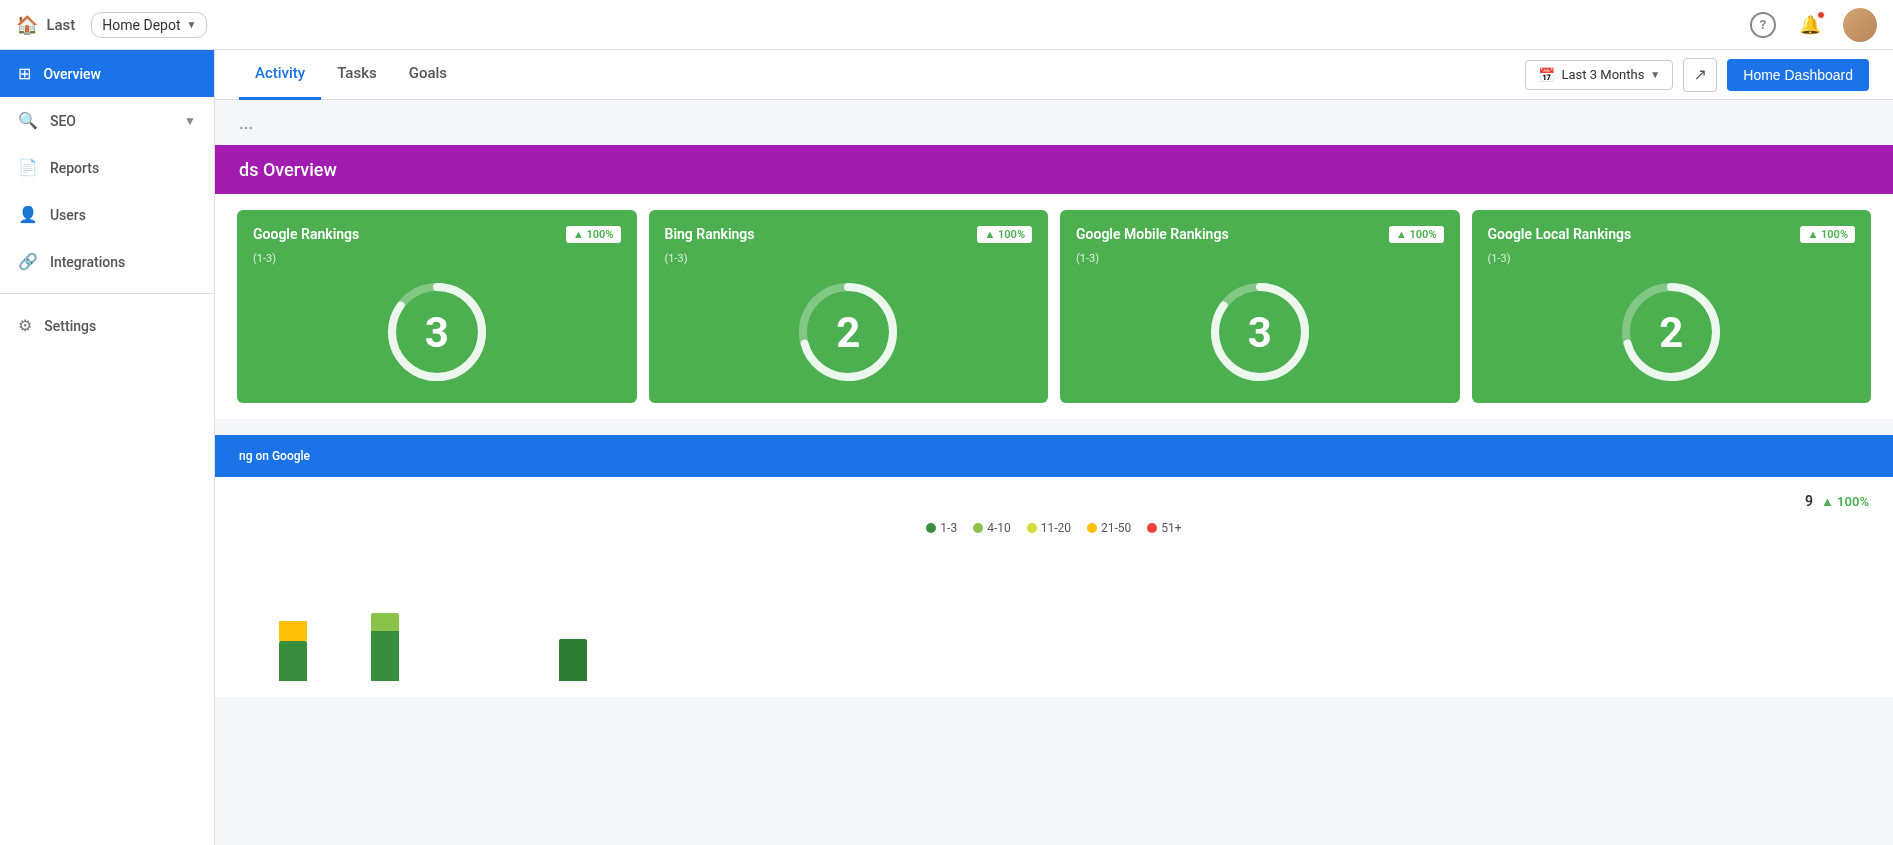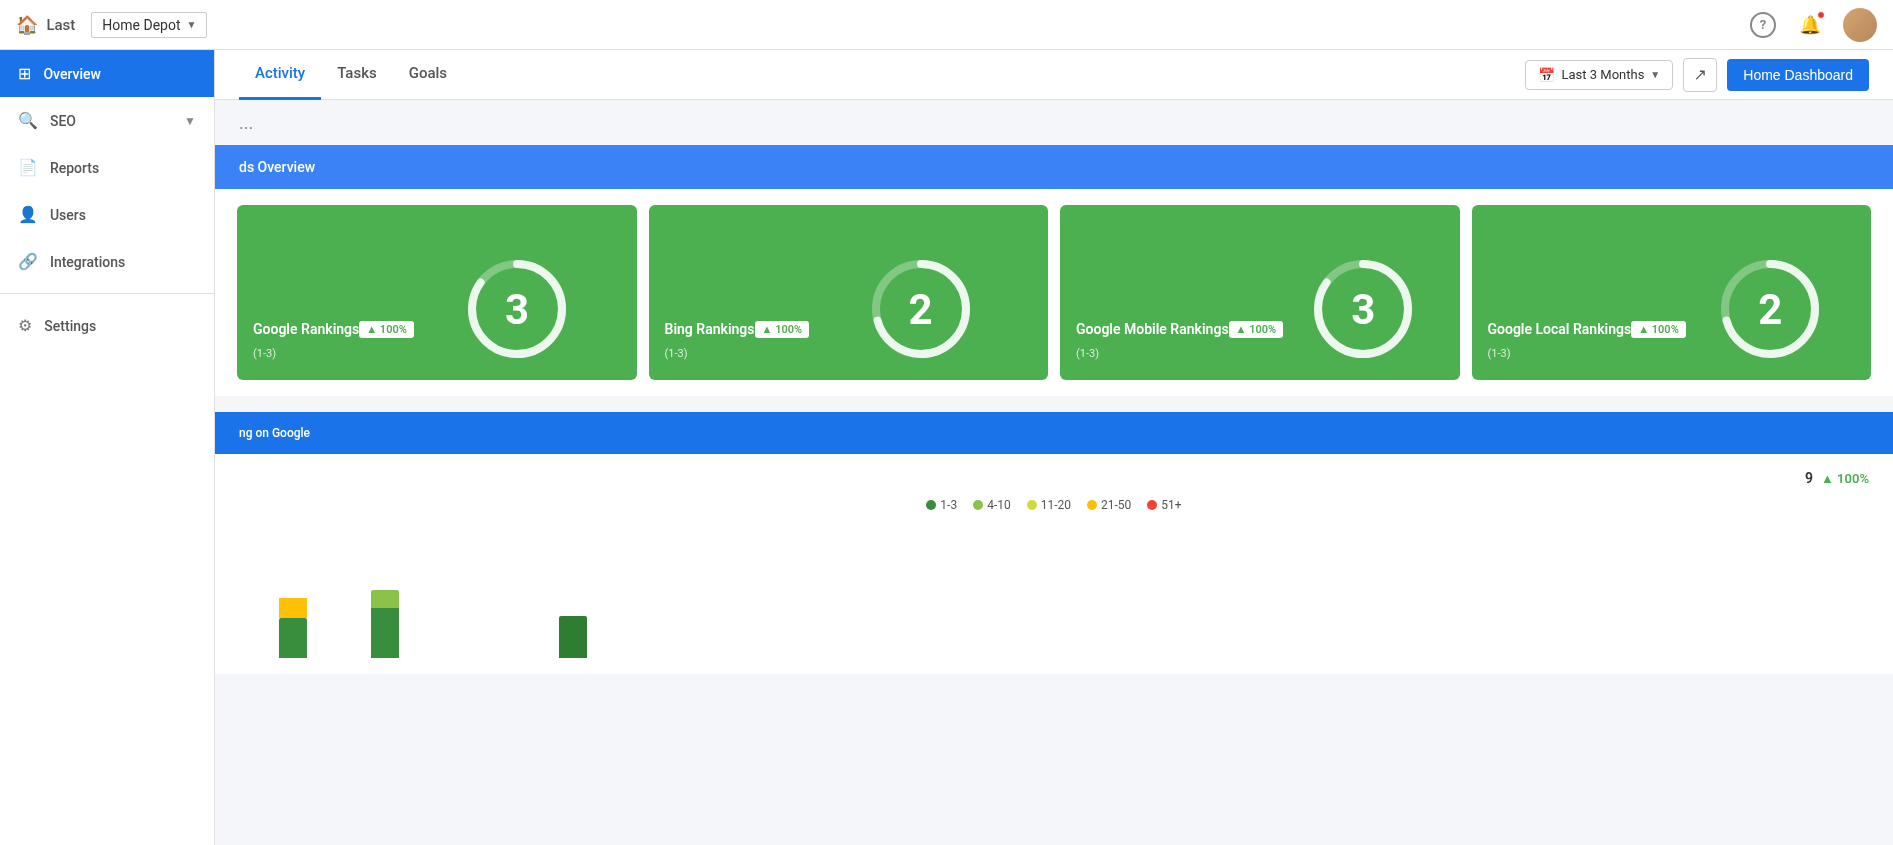--- a/index.html
+++ b/index.html
@@ -25,21 +25,21 @@
       color: #555;
       font-weight: 500;
     }
     .home-icon { font-size: 18px; color: #555; }
     .top-bar-workspace {
       display: flex;
       align-items: center;
       gap: 6px;
       background: #fff;
       border: 1px solid #ccc;
-      border-radius: 2px;
+      border-radius: 10px;
       padding: 4px 10px;
       font-size: 14px;
       color: #333;
       cursor: pointer;
     }
     .dropdown-arrow { font-size: 10px; color: #666; }
     .top-bar-right {
       margin-left: auto;
       display: flex;
       align-items: center;
@@ -193,24 +193,24 @@
     
     .three-dots {
       padding: 12px 24px;
       color: #888;
       font-size: 18px;
       cursor: pointer;
     }
 
     
     .section-header {
-      background: #3b82f6;
+      background: #a21caf;
       color: #fff;
       padding: 14px 24px;
-      font-size: 14px;
+      font-size: 18px;
       font-weight: 500;
     }
 
     
     .rankings-cards {
       display: flex;
       gap: 0;
       padding: 16px;
       background: #fff;
       flex-wrap: nowrap;
@@ -219,23 +219,23 @@
 
     
     .ranking-card {
       flex: 1;
       min-width: 180px;
       background: #4caf50;
       border-radius: 6px;
       padding: 16px;
       margin: 0 6px;
       display: flex;
+      flex-direction: column;
       position: relative;
       min-height: 175px;
-      align-items: flex-end;
     }
     .card-header {
       display: flex;
       justify-content: space-between;
       align-items: flex-start;
       margin-bottom: 4px;
     }
     .card-title {
       color: #fff;
       font-size: 14px;

